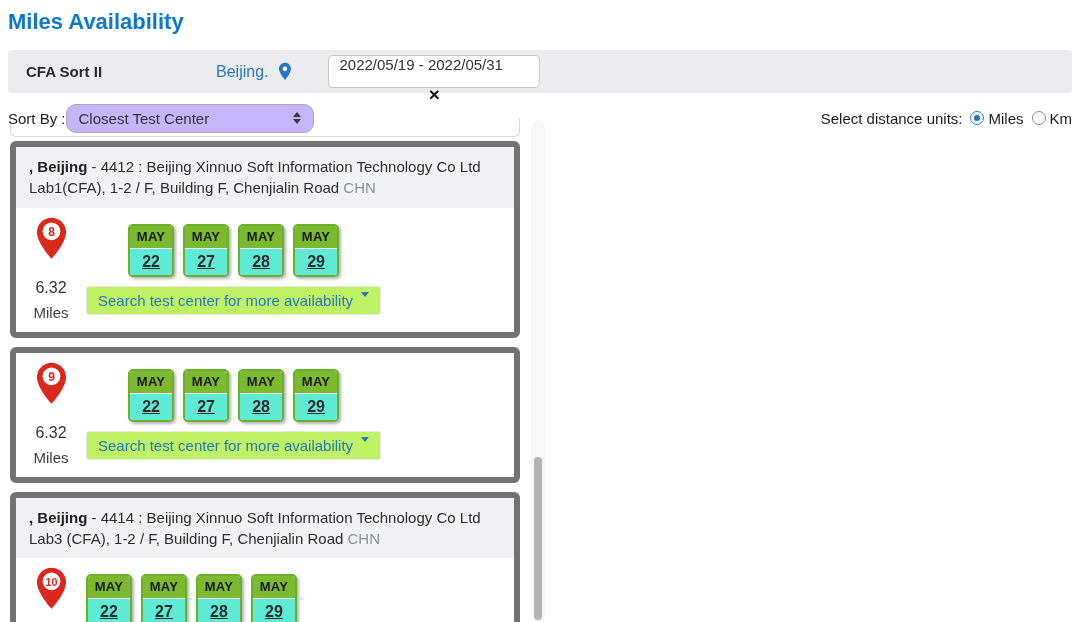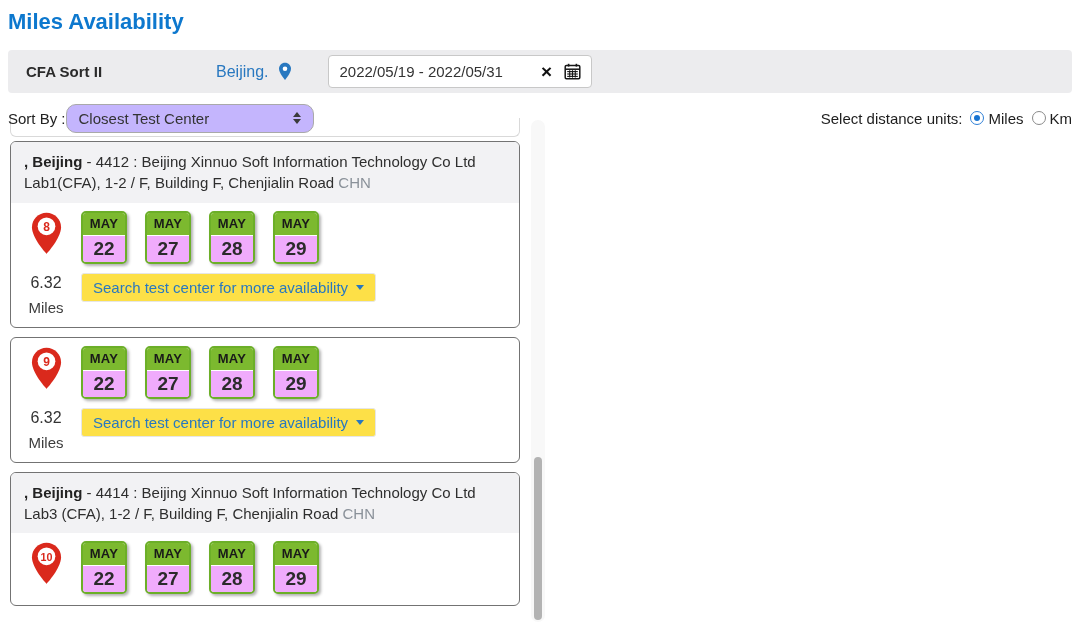--- a/index.html
+++ b/index.html
@@ -10,21 +10,21 @@
   
   .page-title { position:absolute; top:9px; left:8px; font-size:22px; font-weight:700; color:#0d78ce; }
 
   
   .filter-bar { position:absolute; top:50px; left:8px; right:8px; height:43px;
     background:#ececee; border-radius:4px; display:flex; align-items:center; }
   .exam-name { margin-left:18px; width:190px; font-size:15px; font-weight:700; color:#2b2b2b; }
   .loc-group { display:flex; align-items:center; gap:10px; cursor:pointer; }
   .loc-label { font-size:16px; color:#2878c0; }
   .date-group { margin-left:36px; height:33px; background:#fff; border:1px solid #c8c8c8;
-    border-radius:4px; display:flex; align-items:center; padding:0 10px; gap:12px; }
+    border-radius:4px; display:flex; align-items:center; padding:0 10px; gap:12px;flex-direction:column; }
   .date-text { font-size:15px; color:#333; padding-right:26px; }
   .clear-x { font-size:19px; font-weight:700; color:#111; line-height:1; cursor:pointer; }
 
   
   .controls { position:absolute; top:103px; left:8px; right:8px; height:30px;
     display:flex; align-items:center; justify-content:space-between; z-index:3; }
   .sort-group { display:flex; align-items:center; }
   .sort-label { font-size:15px; color:#222; }
   .select-box { width:248px; height:29px; border:1px solid #a9a9a9; border-radius:10px;
     background:#c4b5fd; display:flex; align-items:center; justify-content:space-between;
@@ -37,41 +37,41 @@
   .radio { width:14px; height:14px; border-radius:50%; display:inline-block; position:relative; background:#fff; cursor:pointer; }
   .radio.sel { border:1px solid #2f7fd6; }
   .radio.sel::after { content:''; position:absolute; inset:3px; border-radius:50%; background:#1673d2; }
   .radio.un { border:1px solid #8a8a8a; }
   .radio-opt { display:flex; align-items:center; gap:4px; cursor:pointer; }
 
   
   .results { position:absolute; top:118px; left:8px; width:537px; z-index:1; }
   .partial-card { margin-left:2px; width:510px; height:19px; background:#fff;
     border:1px solid #d9d9d9; border-top:none; border-radius:0 0 6px 6px; margin-bottom:4px; }
-  .card { margin-left:2px; width:510px; background:#fff; border:1px solid #737373;
+  .card { margin-left:2px; width:510px; background:#fff; border:6px solid #737373;
     border-radius:6px; margin-bottom:9px; overflow:hidden; }
   .card-header { background:#f2f2f4; padding:9px 11px 9px 13px; font-size:15px;
     line-height:1.42; color:#2e2e2e; }
   .th-bold { font-weight:700; color:#222; }
   .th-country { color:#8a9199; }
   .card-body { display:flex; padding:8px 12px 11px 12px; gap:12px; }
   .pin-col { width:46px; display:flex; flex-direction:column; align-items:center; }
   .pin-svg { display:block; margin-top:1px; }
   .dist-val { font-size:16px; color:#333; margin-top:19px; }
   .dist-unit { font-size:15px; color:#3d3d3d; margin-top:7px; }
   .dates-col { display:flex; flex-direction:column; }
-  .tiles-row { display:flex; gap:18px; margin-top:0; }
+  .tiles-row { display:flex; gap:9px; margin-top:8px;justify-content:center; }
   .tile { width:46px; border:2px solid #6caf28; border-radius:5px; overflow:hidden;
     box-shadow:2px 2px 3px rgba(0,0,0,0.3); cursor:pointer; background:#f4f4f5; }
   .tile-month { background:#7cb92f; color:#191919; font-size:13px; font-weight:700;
     text-align:center; line-height:22px; letter-spacing:0.3px; }
-  .tile-day { background:#f0abfc; border-top:1px solid #fff; color:#2b2b2b; font-size:19px;
-    font-weight:700; text-align:center; line-height:26px; }
-  .more-box { margin-top:9px; align-self:flex-start; display:inline-flex; align-items:center;
-    gap:8px; border:1px solid #e6e6e6; border-radius:3px; background:#fde047; padding:5px 11px; cursor:pointer; }
+  .tile-day { background:#5eead4; border-top:1px solid #fff; color:#2b2b2b; font-size:16px;
+    font-weight:700; text-align:center; line-height:26px;text-decoration:underline; }
+  .more-box { margin-top:9px; align-self:flex-start; display:inline-flex; align-items:flex-start;
+    gap:8px; border:1px solid #e6e6e6; border-radius:3px; background:#bef264; padding:5px 11px; cursor:pointer; }
   .more-label { font-size:15px; color:#2878c0; }
   .caret-down { width:0; height:0; border-left:4px solid transparent; border-right:4px solid transparent; border-top:5px solid #2878c0; }
 
   
   .scroll-track { position:absolute; left:523px; top:2px; width:14px; height:502px;
     background:#f8f8f8; border-radius:7px; }
   .scroll-thumb { position:absolute; left:3px; width:8px; top:337px; height:163px;
     background:#b3b3b3; border-radius:4px; cursor:pointer; }
 </style>
 </head>

